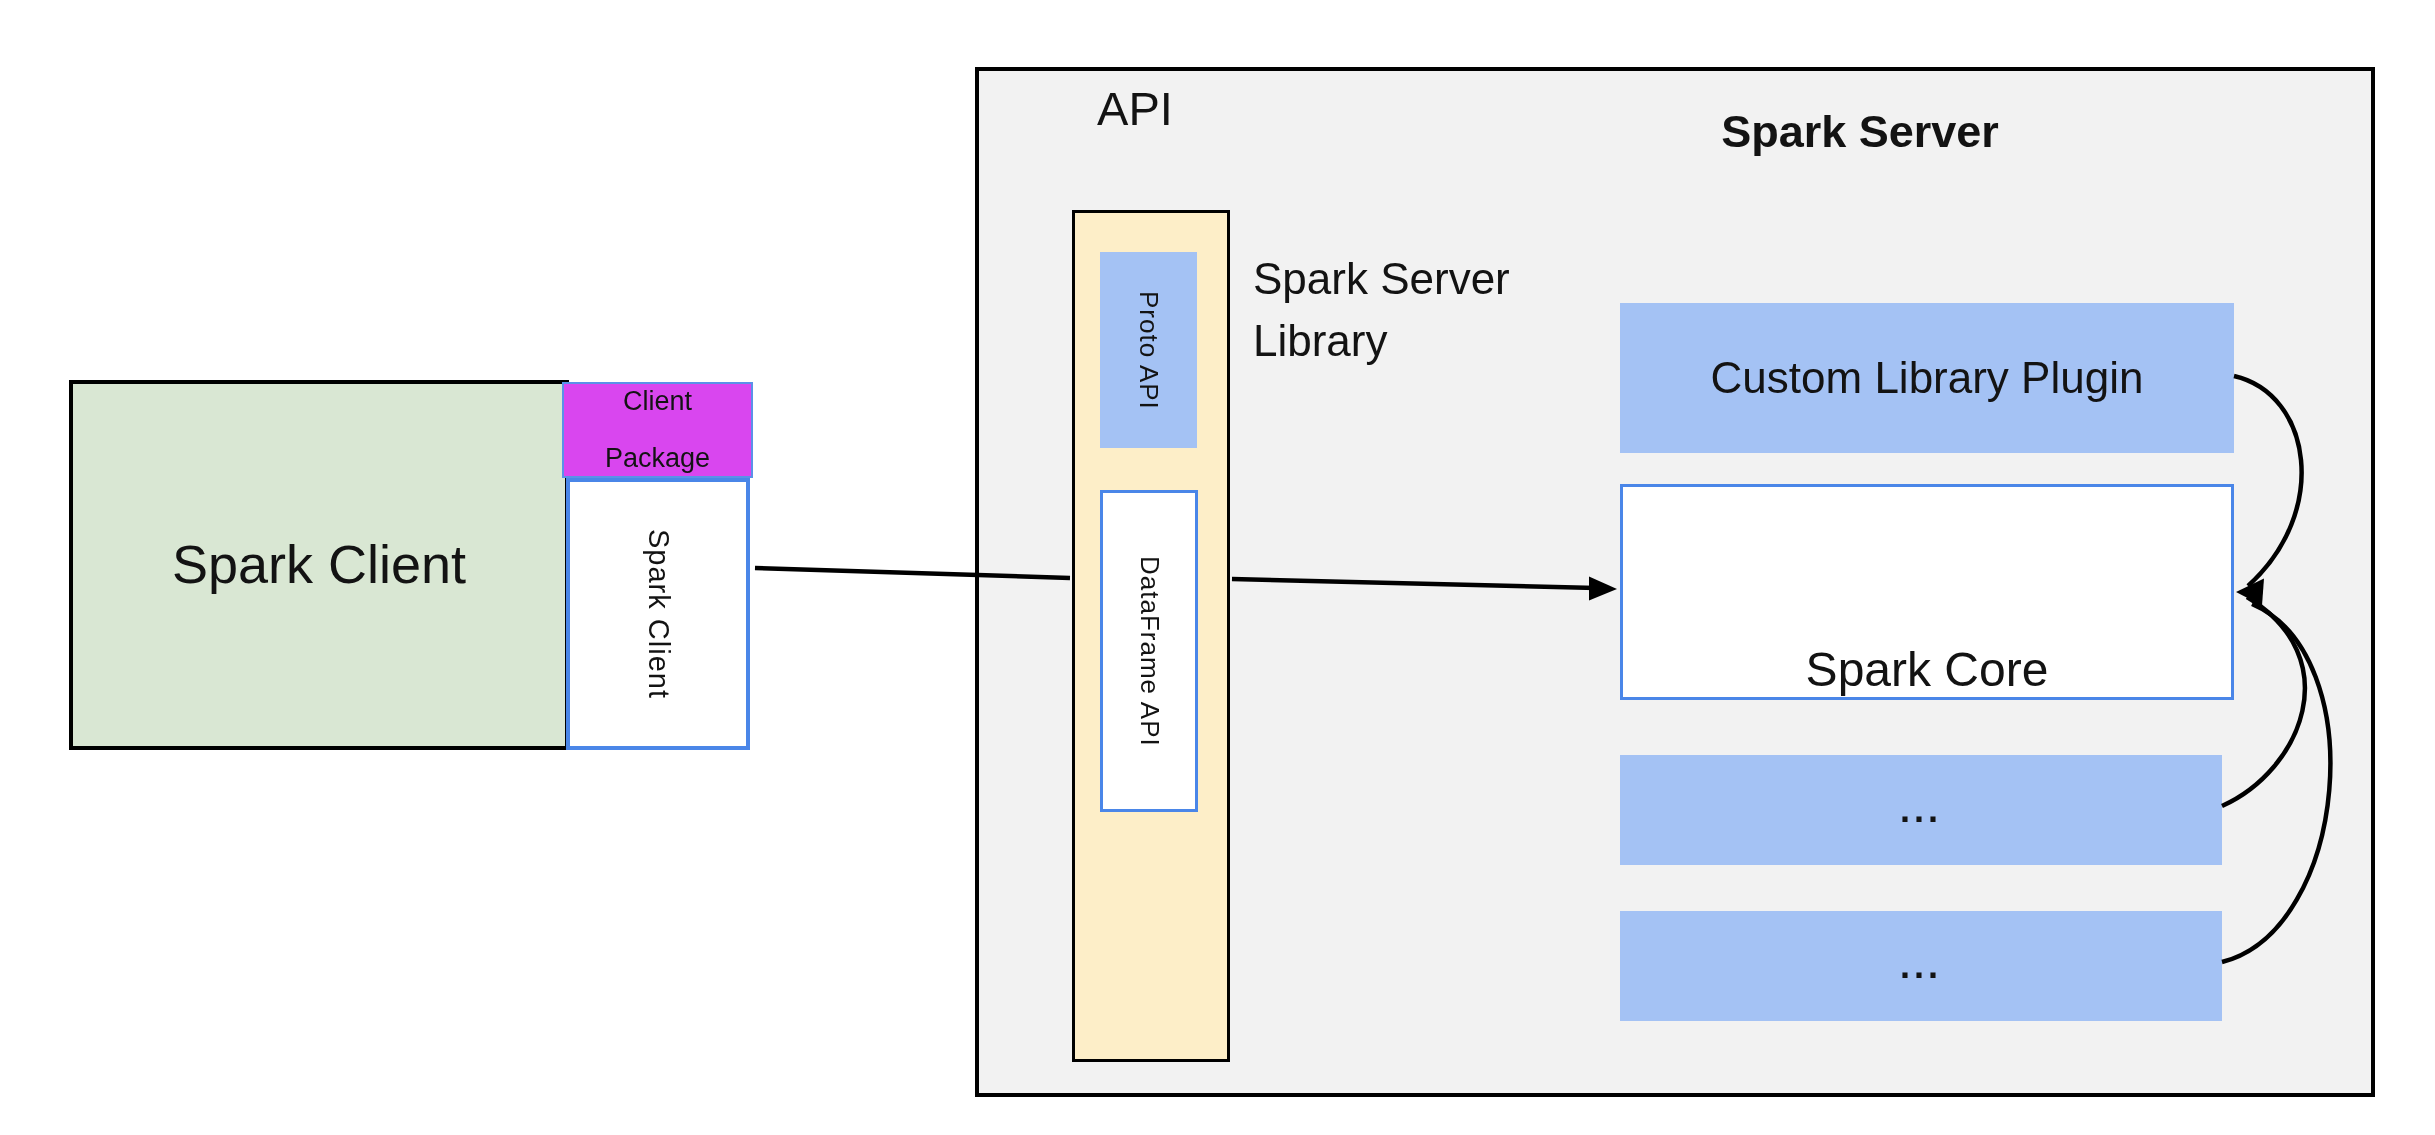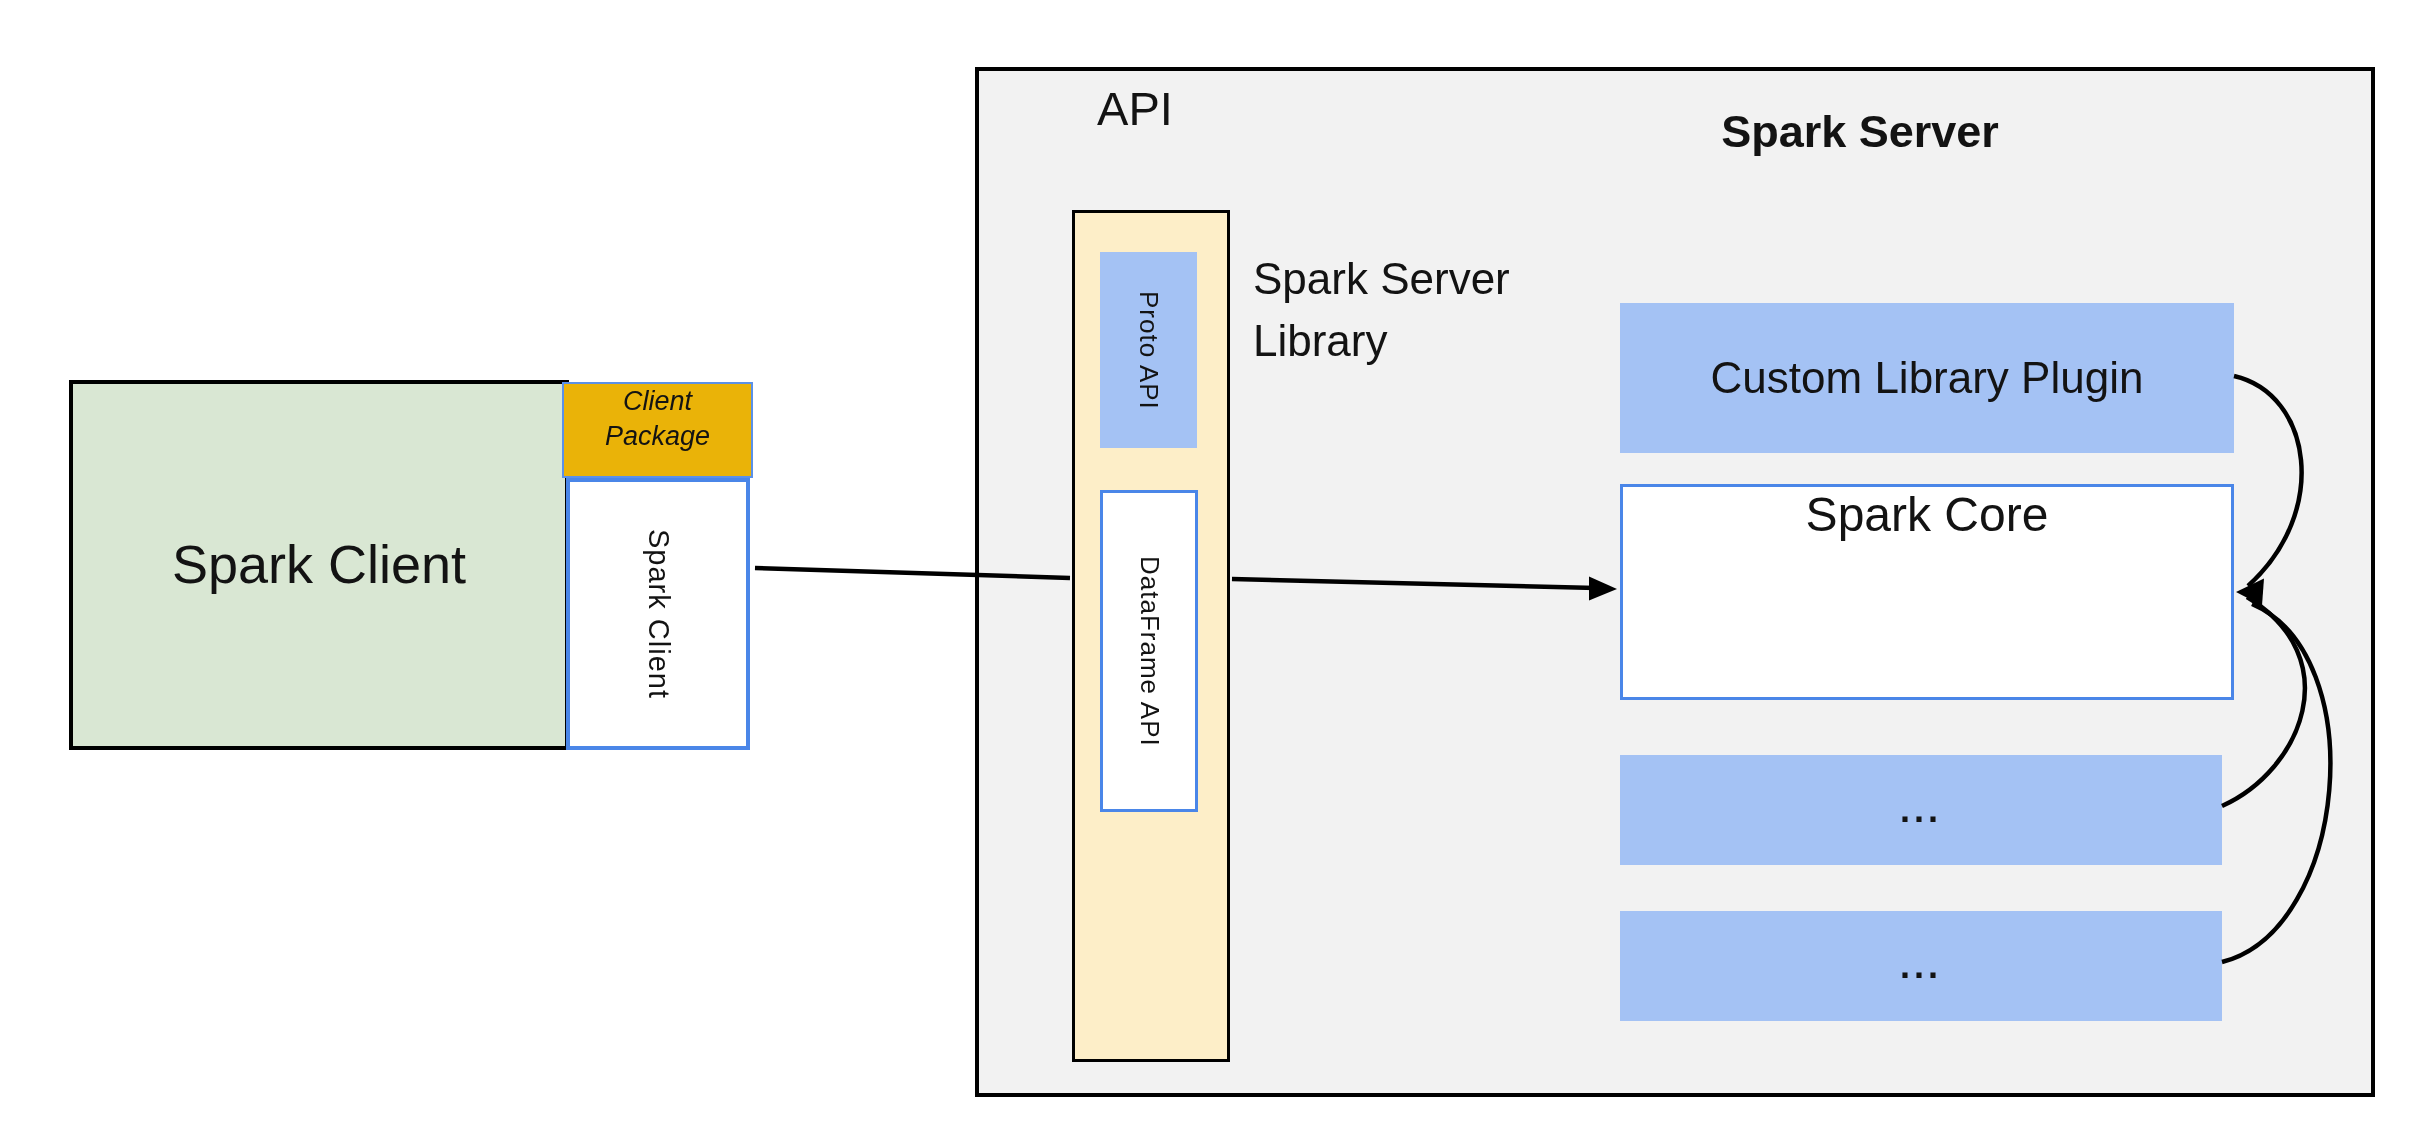--- a/index.html
+++ b/index.html
@@ -57,24 +57,24 @@
   
   .client-app {
     left: 69px; top: 380px; width: 500px; height: 370px;
     background: #d9e7d3;
     border: 4px solid #000000;
     display: flex; flex-direction: column; align-items: center; justify-content: center;
     font-size: 54px; line-height: 1.28; text-align: center;
   }
   .client-package {
     left: 562px; top: 382px; width: 191px; height: 96px;
-    background: #eab308;
+    background: #d946ef;
     border: 2px solid #5b91e8;
-    display: flex; flex-direction: column; align-items: center; justify-content: flex-start;
-    font-size: 27px; line-height: 1.3; text-align: center; font-style: italic;
+    display: flex; flex-direction: column; align-items: center; justify-content: space-between;
+    font-size: 27px; line-height: 1.3; text-align: center;
   }
   .spark-client {
     left: 566px; top: 478px; width: 184px; height: 272px;
     background: #ffffff;
     border: 4px solid #4a86e8;
     display: flex; align-items: center; justify-content: center;
   }
   .spark-client .vlabel { font-size: 29px; }
 
   
@@ -82,21 +82,21 @@
     left: 1620px; top: 281px; width: 614px; height: 150px;
     background: #a4c2f4;
     display: flex; align-items: center; justify-content: center;
     font-size: 44px;
     margin-top: 22px;
   }
   .core-box {
     left: 1620px; top: 484px; width: 614px; height: 216px;
     background: #ffffff;
     border: 3px solid #4a86e8;
-    display: flex; align-items: flex-start; justify-content: center;
+    display: flex; align-items: flex-end; justify-content: center;
     font-size: 48px;
   }
   .dots-box {
     left: 1620px; width: 602px; height: 110px;
     background: #a4c2f4;
     display: flex; align-items: center; justify-content: center;
     font-size: 36px; font-weight: bold; letter-spacing: 4px;
   }
   .dots-1 { top: 755px; }
   .dots-2 { top: 911px; }

